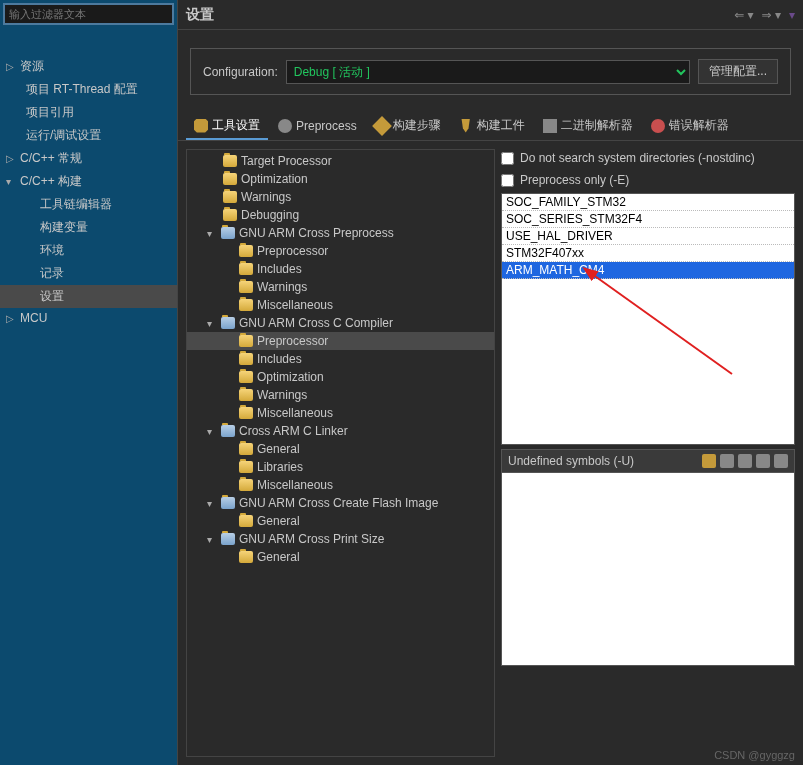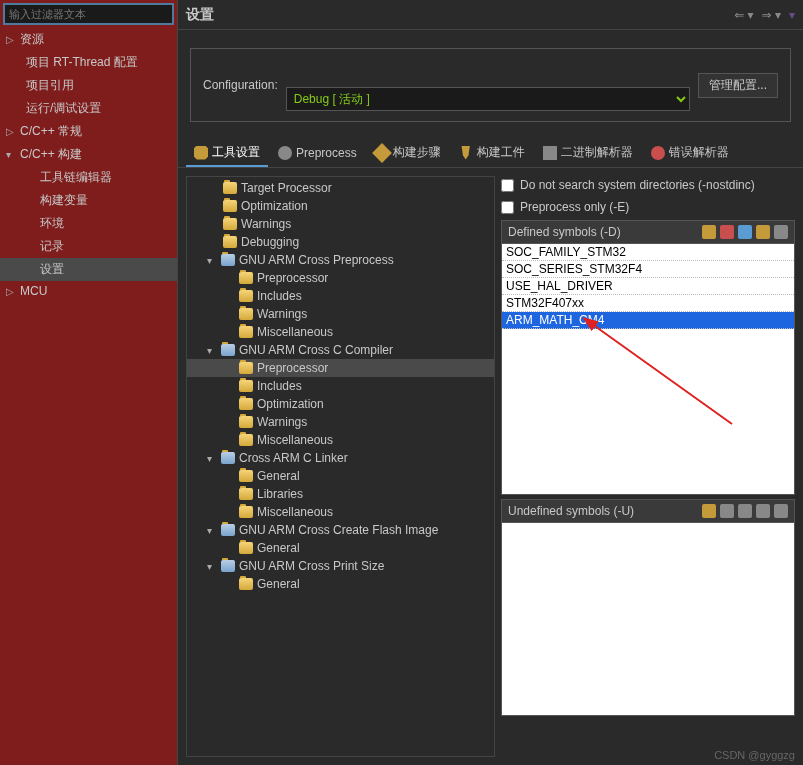--- a/index.html
+++ b/index.html
@@ -1,35 +1,35 @@
 <!DOCTYPE html>
 <html><head>
 <meta charset="utf-8">
 <style>
 * { margin:0; padding:0; box-sizing:border-box; font-family:"Microsoft YaHei", Arial, sans-serif; }
 body { background:#2a2a2a; color:#c8c8c8; font-size:12px; width:803px; height:765px; overflow:hidden; display:flex; }
 
-.sidebar { width:178px; background:#7f1d1d; border-right:1px solid #444; display:flex; flex-direction:column; }
+.sidebar { width:178px; background:#0c4a6e; border-right:1px solid #444; display:flex; flex-direction:column;gap:27px; }
 .filter-input { height:22px; margin:3px; background:#1a1a1a; border:2px solid #4d7a9e; color:#888; padding:2px 4px; font-size:11px; }
 .nav-tree { flex:1; overflow:auto; }
 .nav-item { padding:3px 6px; display:flex; align-items:center; gap:4px; cursor:default; }
 .nav-item.selected { background:#4a4a4a; }
 .nav-item.leaf { padding-left:26px; }
 .nav-item.leaf2 { padding-left:40px; }
 .arrow { width:10px; display:inline-block; font-size:10px; color:#aaa; }
 
 .main { flex:1; display:flex; flex-direction:column; background:#2a2a2a; }
 .header { height:30px; border-bottom:1px solid #444; display:flex; align-items:center; padding:0 8px; }
 .header-title { font-size:14px; font-weight:bold; }
 .header-controls { margin-left:auto; display:flex; gap:8px; }
 .header-controls span { color:#888; cursor:pointer; }
 
 .config-bar { padding:18px 12px; }
 .config-box { border:1px solid #555; padding:10px 12px; display:flex; align-items:center; gap:8px; }
-.config-select { flex:1; background:#1a1a1a; color:#84cc16; border:1px solid #555; padding:3px; font-size:12px;margin-top:28px; }
+.config-select { flex:1; background:#1a1a1a; color:#22c55e; border:1px solid #555; padding:3px; font-size:12px; }
 .config-btn { background:#333; border:1px solid #555; color:#ccc; padding:3px 10px; font-size:12px; cursor:pointer; }
 
 .tabs { display:flex; gap:2px; padding:0 8px; border-bottom:1px solid #444; }
 .tab { padding:4px 8px; display:flex; align-items:center; gap:4px; cursor:pointer; border-bottom:2px solid transparent; }
 .tab.active { border-bottom:2px solid #5a9bd4; color:#fff; }
 .tab-icon { width:14px; height:14px; display:inline-block; }
 .ti-wrench { background:#c49a3a; clip-path:polygon(20% 0,80% 0,100% 20%,100% 80%,80% 100%,20% 100%,0 80%,0 20%); }
 .ti-gear { background:#888; border-radius:50%; }
 .ti-hammer { background:#c49a3a; transform:rotate(45deg); }
 .ti-trophy { background:#c49a3a; clip-path:polygon(20% 0,80% 0,70% 70%,50% 100%,30% 70%); }
@@ -267,30 +267,20 @@
       <div class="check-row">
         <input type="checkbox" style="">
         <span>Do not search system directories (-nostdinc)</span>
       </div>
       <div class="check-row">
         <input type="checkbox" style="">
         <span>Preprocess only (-E)</span>
       </div>
 
       <div class="list-box">
-        <div class="list-header">
-          <span class="list-header-title">Defined symbols (-D)</span>
-          <div class="list-header-icons">
-            <span class="mini-icon"></span>
-            <span class="mini-icon x"></span>
-            <span class="mini-icon g"></span>
-            <span class="mini-icon"></span>
-            <span class="mini-icon b"></span>
-          </div>
-        </div>
         <div class="list-body large" style="position:relative;">
           <div class="list-row">SOC_FAMILY_STM32</div>
           <div class="list-row">SOC_SERIES_STM32F4</div>
           <div class="list-row">USE_HAL_DRIVER</div>
           <div class="list-row">STM32F407xx</div>
           <div class="list-row bsel">ARM_MATH_CM4</div>
           <svg class="arrow-svg" width="300" height="250" style="left:0;top:0;">
             <defs>
                 <marker id="ah" markerWidth="10" markerHeight="10" refX="2" refY="3" orient="auto">
                   <path d="M0,0 L0,6 L8,3 z" fill="#e02020"></path>

